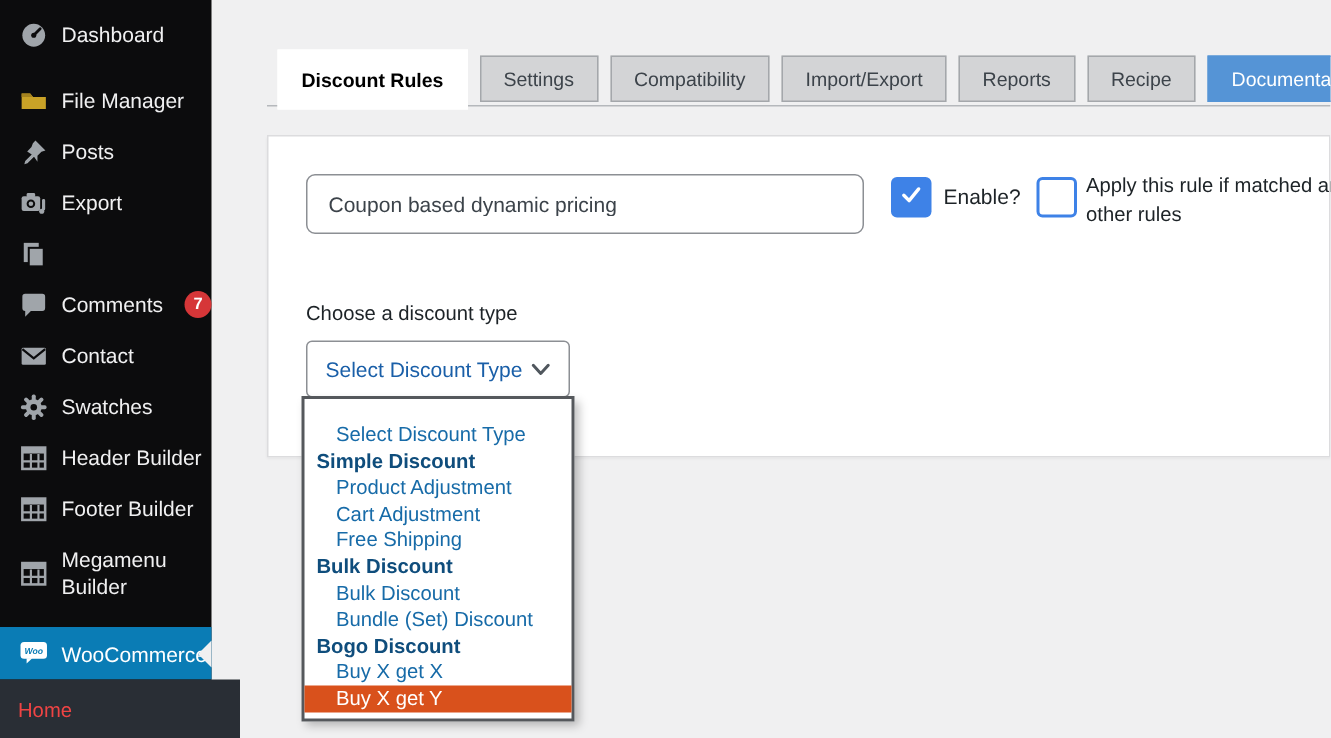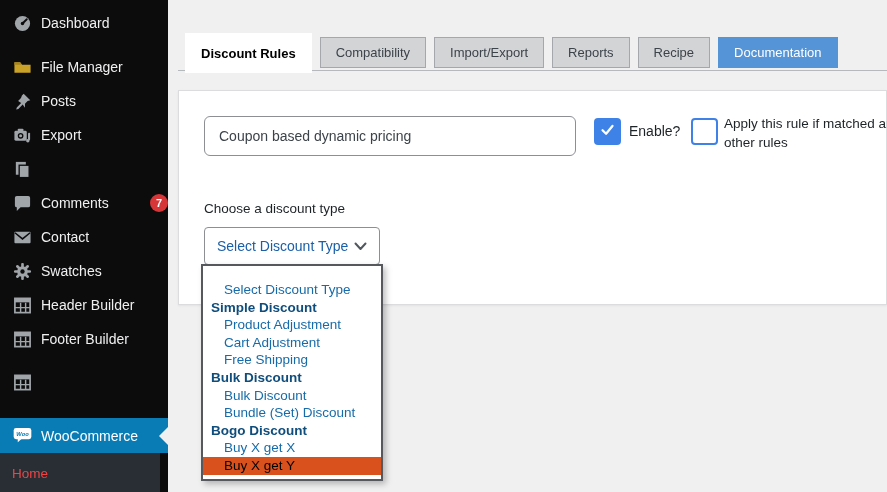--- a/index.html
+++ b/index.html
@@ -8,21 +8,21 @@
     --woo-blue:#0a7cb5; --tab-blue:#5594d6; --tab-gray:#d3d4d6; --tab-border:#a4a7ab;
     --panel-border:#dcdcde; --field-border:#8c8f94; --cb-blue:#3e82e7;
     --link-blue:#176ba8; --group-navy:#0f4d7c; --sel-orange:#d9511c;
     --text-dark:#1d2327; --text-mid:#3c434a;
   }
   *{box-sizing:border-box; margin:0; padding:0;}
   html,body{width:887px;height:492px;overflow:hidden;}
   body{font-family:"Liberation Sans",sans-serif;background:var(--bg);position:relative;}
 
   
-  .sidebar{position:absolute;left:0;top:0;width:168px;height:492px;background:var(--side-bg);z-index:10;}
+  .sidebar{position:absolute;left:0;top:0;width:141px;height:492px;background:var(--side-bg);z-index:10;}
   .side-menu{padding-top:6px;}
   .side-item{display:flex;align-items:center;height:34px;padding-left:12px;color:var(--side-text);
     font-size:14px;cursor:pointer;position:relative;}
   .side-item.gap{margin-top:10px;}
   .side-item.tall{height:52px;}
   .side-item .icon{width:20px;height:20px;margin-right:9px;flex:0 0 20px;color:var(--icon-gray);display:flex;align-items:center;justify-content:center;}
   .side-item .icon svg{width:19px;height:19px;display:block;}
   .side-item .lbl{width:106px;line-height:18px;}
   .side-item.active{background:var(--woo-blue);height:35px;}
   .side-item.active .lbl{color:#fff;}
@@ -58,21 +58,21 @@
   .select-box{position:absolute;left:25px;top:136px;width:176px;height:38px;border:1px solid var(--field-border);
     border-radius:4px;background:#fff;cursor:pointer;display:flex;align-items:center;padding:0 12px;}
   .select-box .sel-text{font-size:14px;color:#1a5fa8;flex:1;}
   .select-box .chev{width:13px;height:9px;color:#50575e;}
 
   .dropdown{position:absolute;left:41px;top:264px;width:182px;background:#fff;
     border:2px solid #55585c;box-shadow:3px 3px 6px rgba(0,0,0,.25);padding:15px 0 4px 0;z-index:20;}
   .dd-item{height:17.6px;line-height:17.6px;font-size:13.5px;white-space:nowrap;overflow:hidden;}
   .dd-item.option{padding-left:21px;color:var(--link-blue);cursor:pointer;}
   .dd-item.group{padding-left:8px;color:var(--group-navy);font-weight:bold;}
-  .dd-item.selected{background:var(--sel-orange);color:#000000;}
+  .dd-item.selected{background:var(--sel-orange);color:#ffffff;}
 </style>
 </head>
 <body>
 
 <div class="sidebar">
   <div class="side-menu">
       <div class="side-item">
         <span class="icon">
           <svg viewBox="0 0 20 20">
             <circle cx="10" cy="10" r="8" fill="currentColor"></circle>
@@ -176,20 +176,21 @@
         <span class="lbl">Footer Builder</span>
       </div>
       <div class="side-item tall">
         <span class="icon">
           <svg viewBox="0 0 20 20">
             <rect x="2" y="2.5" width="16" height="15" fill="none" stroke="currentColor" stroke-width="1.8"></rect>
             <rect x="2" y="2.5" width="16" height="4.2" fill="currentColor"></rect>
             <path d="M8 7 V17.5 M13.3 7 V17.5 M2 12.2 H18" stroke="currentColor" stroke-width="1.5" fill="none"></path>
           </svg>
         </span>
+        <span class="lbl">Megamenu Builder</span>
       </div>
       <div class="side-item gap active">
         <span class="icon">
           <svg viewBox="0 0 28 24">
             <rect x="1" y="1" width="26" height="16.5" rx="3.5" fill="#fff"></rect>
             <path d="M7 17 v5 l5.5-5 z" fill="#fff"></path>
             <text x="14" y="13" font-size="8.5" font-weight="bold" font-style="italic" fill="#0a7cb5" text-anchor="middle" font-family="Liberation Sans,sans-serif">Woo</text>
           </svg>
         </span>
         <span class="lbl">WooCommerce</span>
@@ -197,20 +198,21 @@
       </div>
     </div>
   <div class="side-sub">
     <div class="side-sub-item">Home</div>
   </div>
 </div>
 
 <div class="main">
   <div class="tabbar">
       <div class="tab active">Discount Rules</div>
+      <div class="tab">Settings</div>
       <div class="tab">Compatibility</div>
       <div class="tab">Import/Export</div>
       <div class="tab">Reports</div>
       <div class="tab">Recipe</div>
       <div class="tab highlight">Documentation</div>
     </div>
 
   <div class="panel">
     <input class="title-input" type="text" value="Coupon based dynamic pricing" style="">
 

